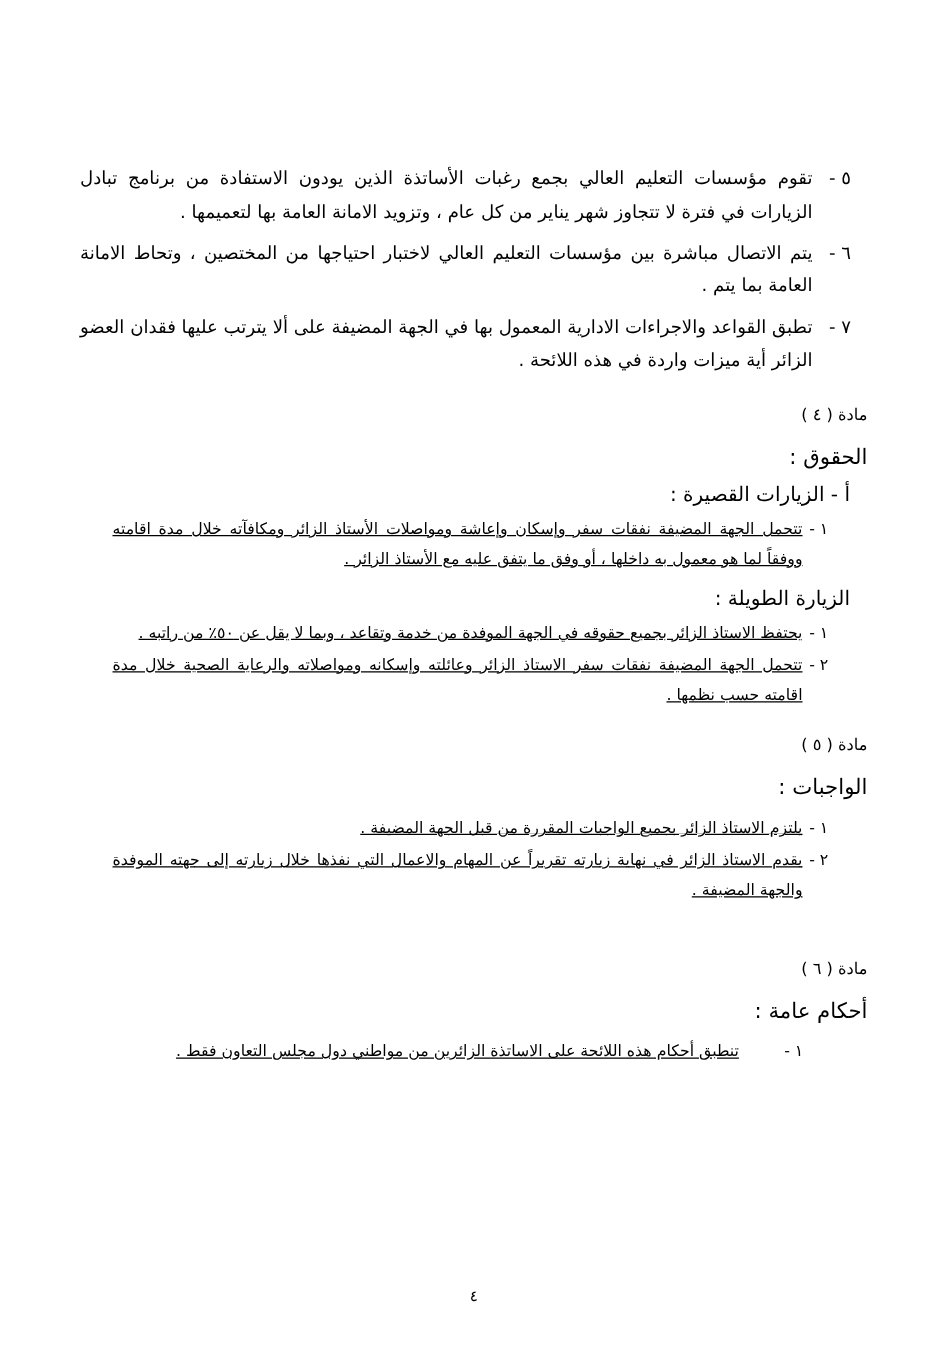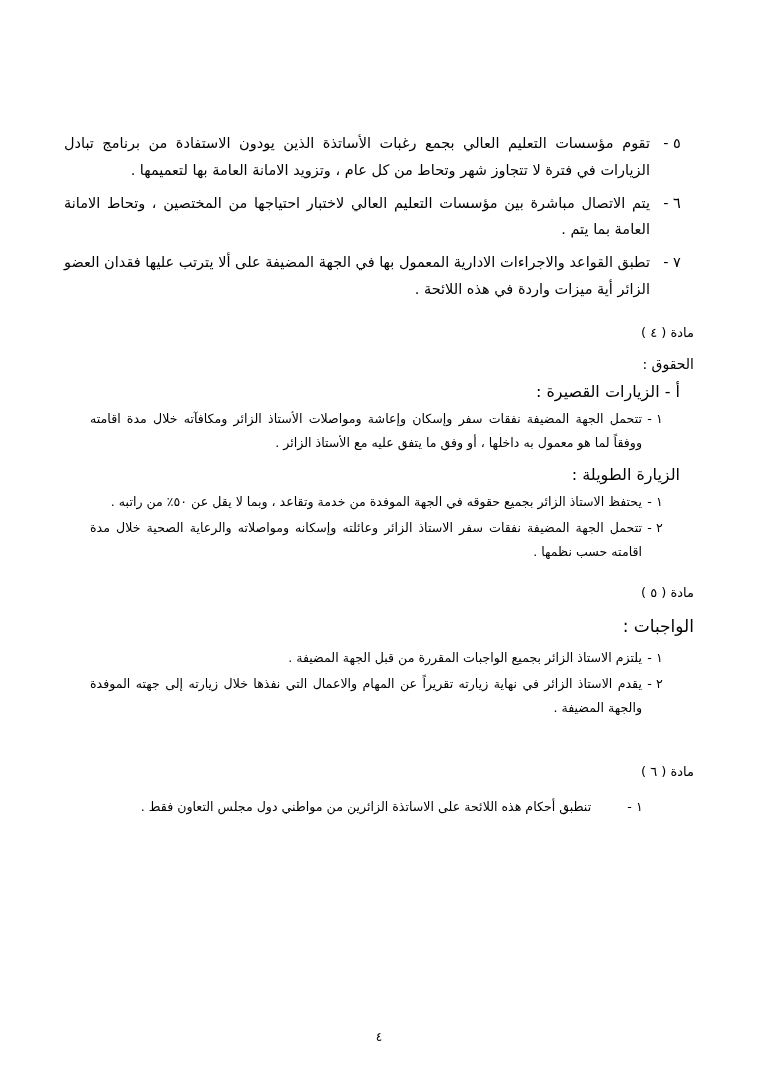--- a/index.html
+++ b/index.html
@@ -60,31 +60,32 @@
   }
   .item-sm .num {
     flex: 0 0 auto;
     width: 26px;
     text-align: center;
     white-space: nowrap;
   }
   .item-sm .txt {
     flex: 1 1 auto;
     text-align: justify;
+    text-decoration: underline;
   }
 
   .centered {
     text-align: right;
     font-size: 13px;
     margin: 22px 0 16px 0;
     letter-spacing: 1px;
   }
   .heading-r {
     text-align: right;
-    font-size: 14px;
+    font-size: 17px;
     margin: 8px 0 8px 0;
   }
   .heading-sub {
     text-align: right;
     font-size: 16px;
     margin: 10px 14px 6px 0;
   }
   .heading-center-lg {
     text-align: right;
     font-size: 17px;
@@ -109,21 +110,21 @@
 </style>
 </head>
 <body>
 
 <div class="page">
   <div class="content">
 
     <div>
       <div class="item">
         <span class="num">٥ -</span>
-        <span class="txt">تقوم مؤسسات التعليم العالي بجمع رغبات الأساتذة الذين يودون الاستفادة من برنامج تبادل الزيارات في فترة لا تتجاوز شهر وتحاط من كل عام ، وتزويد الامانة العامة بها لتعميمها .</span>
+        <span class="txt">تقوم مؤسسات التعليم العالي بجمع رغبات الأساتذة الذين يودون الاستفادة من برنامج تبادل الزيارات في فترة لا تتجاوز شهر يناير من كل عام ، وتزويد الامانة العامة بها لتعميمها .</span>
       </div>
       <div class="item">
         <span class="num">٦ -</span>
         <span class="txt">يتم الاتصال مباشرة بين مؤسسات التعليم العالي لاختبار احتياجها من المختصين ، وتحاط الامانة العامة بما يتم .</span>
       </div>
       <div class="item">
         <span class="num">٧ -</span>
         <span class="txt">تطبق القواعد والاجراءات الادارية المعمول بها في الجهة المضيفة على ألا يترتب عليها فقدان العضو الزائر أية ميزات واردة في هذه اللائحة .</span>
       </div>
     </div>
@@ -164,20 +165,21 @@
         <span class="txt">يلتزم الاستاذ الزائر بجميع الواجبات المقررة من قبل الجهة المضيفة .</span>
       </div>
       <div class="item-sm">
         <span class="num">٢ -</span>
         <span class="txt">يقدم الاستاذ الزائر في نهاية زيارته تقريراً عن المهام والاعمال التي نفذها خلال زيارته إلى جهته الموفدة والجهة المضيفة .</span>
       </div>
     </div>
 
     <div class="centered" style="margin-top:44px;">مادة ( ٦ )</div>
 
+    <div class="heading-center-lg">أحكام عامة :</div>
 
     <div class="block-indent2">
       <div class="item-sm">
         <span class="num">١ -</span>
         <span class="txt" style="text-align:center;">تنطبق أحكام هذه اللائحة على الاساتذة الزائرين من مواطني دول مجلس التعاون فقط .</span>
       </div>
     </div>
 
   </div>
 

